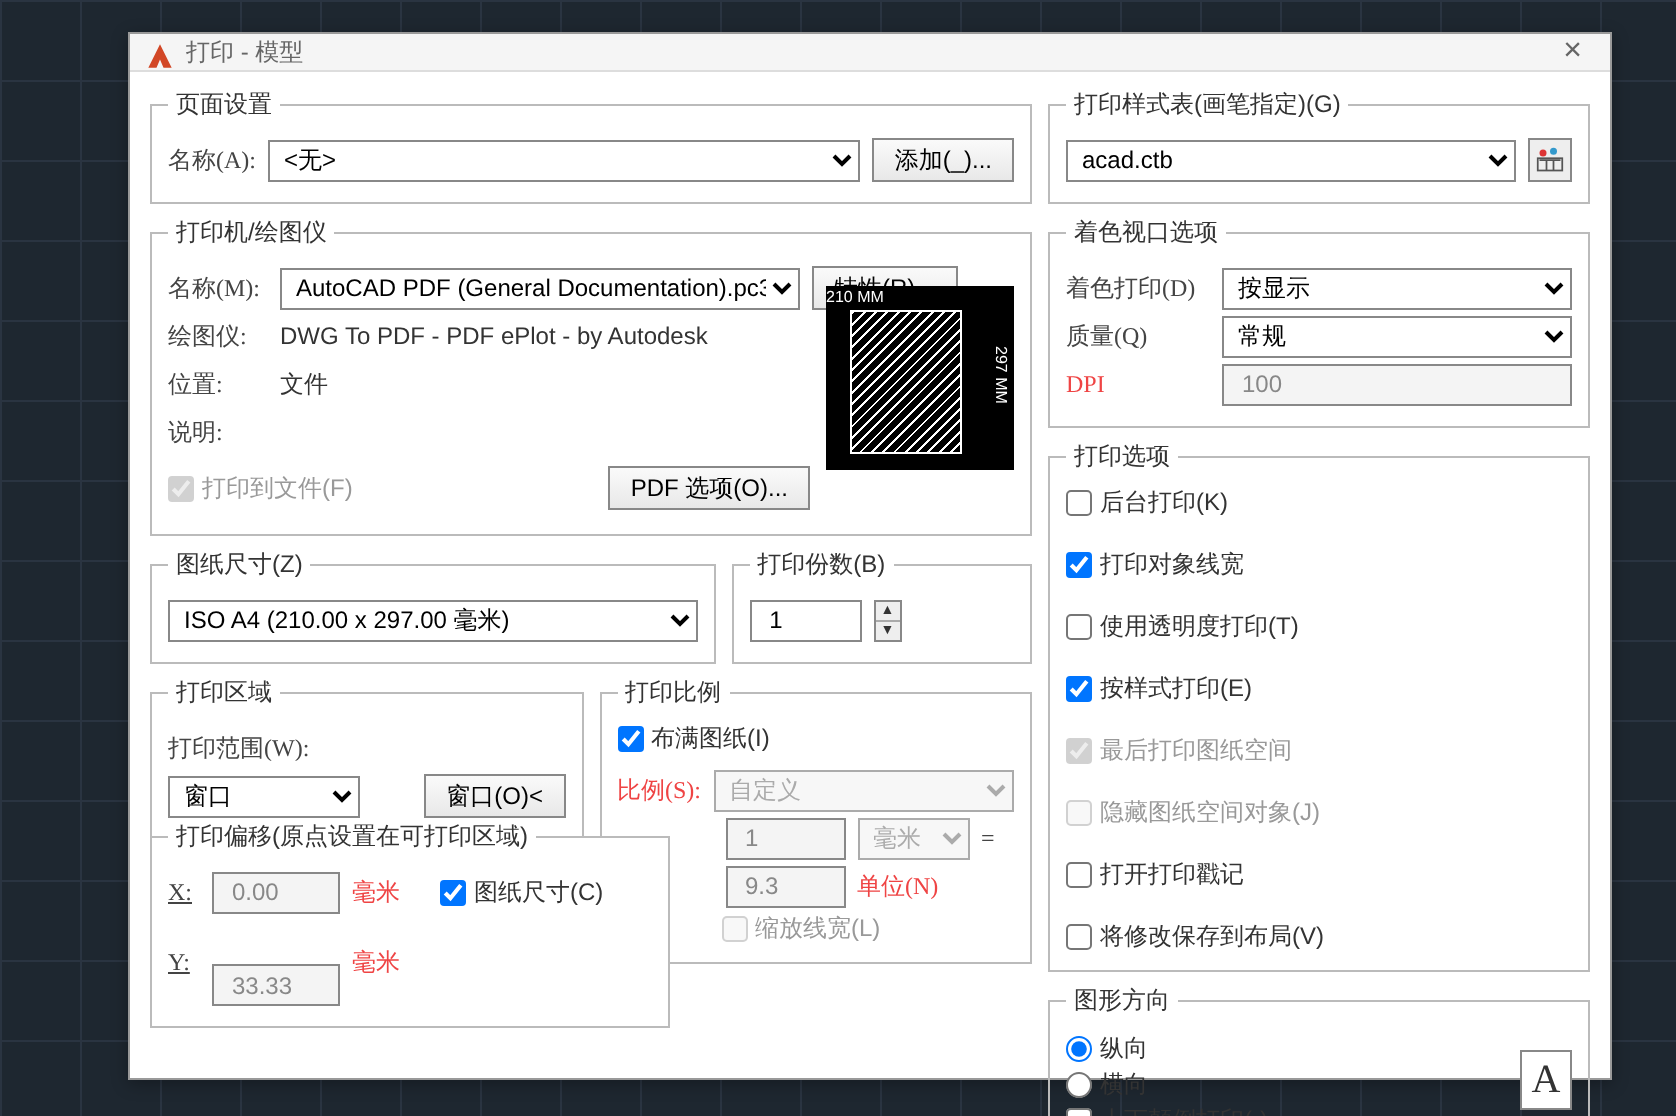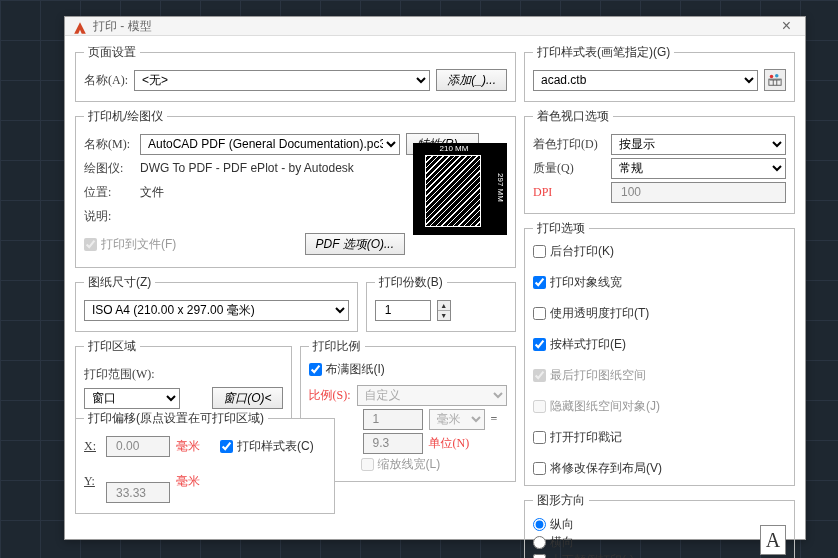--- a/index.html
+++ b/index.html
@@ -96,21 +96,20 @@
   input[type=text].dim, select.dim { color: #888; background: #f4f4f4; }
   .btn {
     height: 22px;
     padding: 0 10px;
     border: 1px solid #888;
     background: linear-gradient(#fafafa,#e8e8e8);
     font-family: inherit;
     font-size: 12px;
     cursor: default;
     white-space: nowrap;
-    font-style: italic;
   }
   .check { display: flex; align-items: center; gap: 4px; }
   .check input { margin: 0; }
   .check.dim { color: #999; }
 
   .preview {
     position: absolute;
     right: 8px; top: 18px;
     width: 94px; height: 92px;
     background: #000;
@@ -119,21 +118,21 @@
   }
   .preview-paper {
     position: absolute;
     left: 12px; top: 12px;
     width: 56px; height: 72px;
     border: 1px solid #fff;
     background: repeating-linear-gradient(135deg,#fff,#fff 1px,#000 1px,#000 4px);
   }
   .preview-w {
     position: absolute; top: 1px; left: 0; right: 12px;
-    text-align: center; color: #fff;
+    color: #fff;
   }
   .preview-h {
     position: absolute; right: 2px; top: 30px;
     writing-mode: vertical-rl; color: #fff;
   }
 
   .styleicon {
     width: 22px; height: 22px;
     background: #eee;
     border: 1px solid #888;
@@ -308,21 +307,21 @@
 
       <fieldset style="width:260px;margin-top:-78px;position:relative;background:#fff">
         <legend>打印偏移(原点设置在可打印区域)</legend>
         <div class="row">
           <span class="label ul" style="width:16px">X:</span>
           <input type="text" class="dim" style="width: 64px;" disabled="" value="0.00">
           <span class="label dim">毫米</span>
           <div style="width:8px"></div>
           <label class="check">
             <input type="checkbox" checked="" style="">
-            <span>打印样式表(C)</span>
+            <span>图纸尺寸(C)</span>
           </label>
         </div>
         <div class="row">
           <span class="label ul" style="width:16px">Y:</span>
           <input type="text" class="dim" style="width: 64px; margin-top: 23px;" disabled="" value="33.33">
           <span class="label dim">毫米</span>
         </div>
       </fieldset>
     </div>
 

